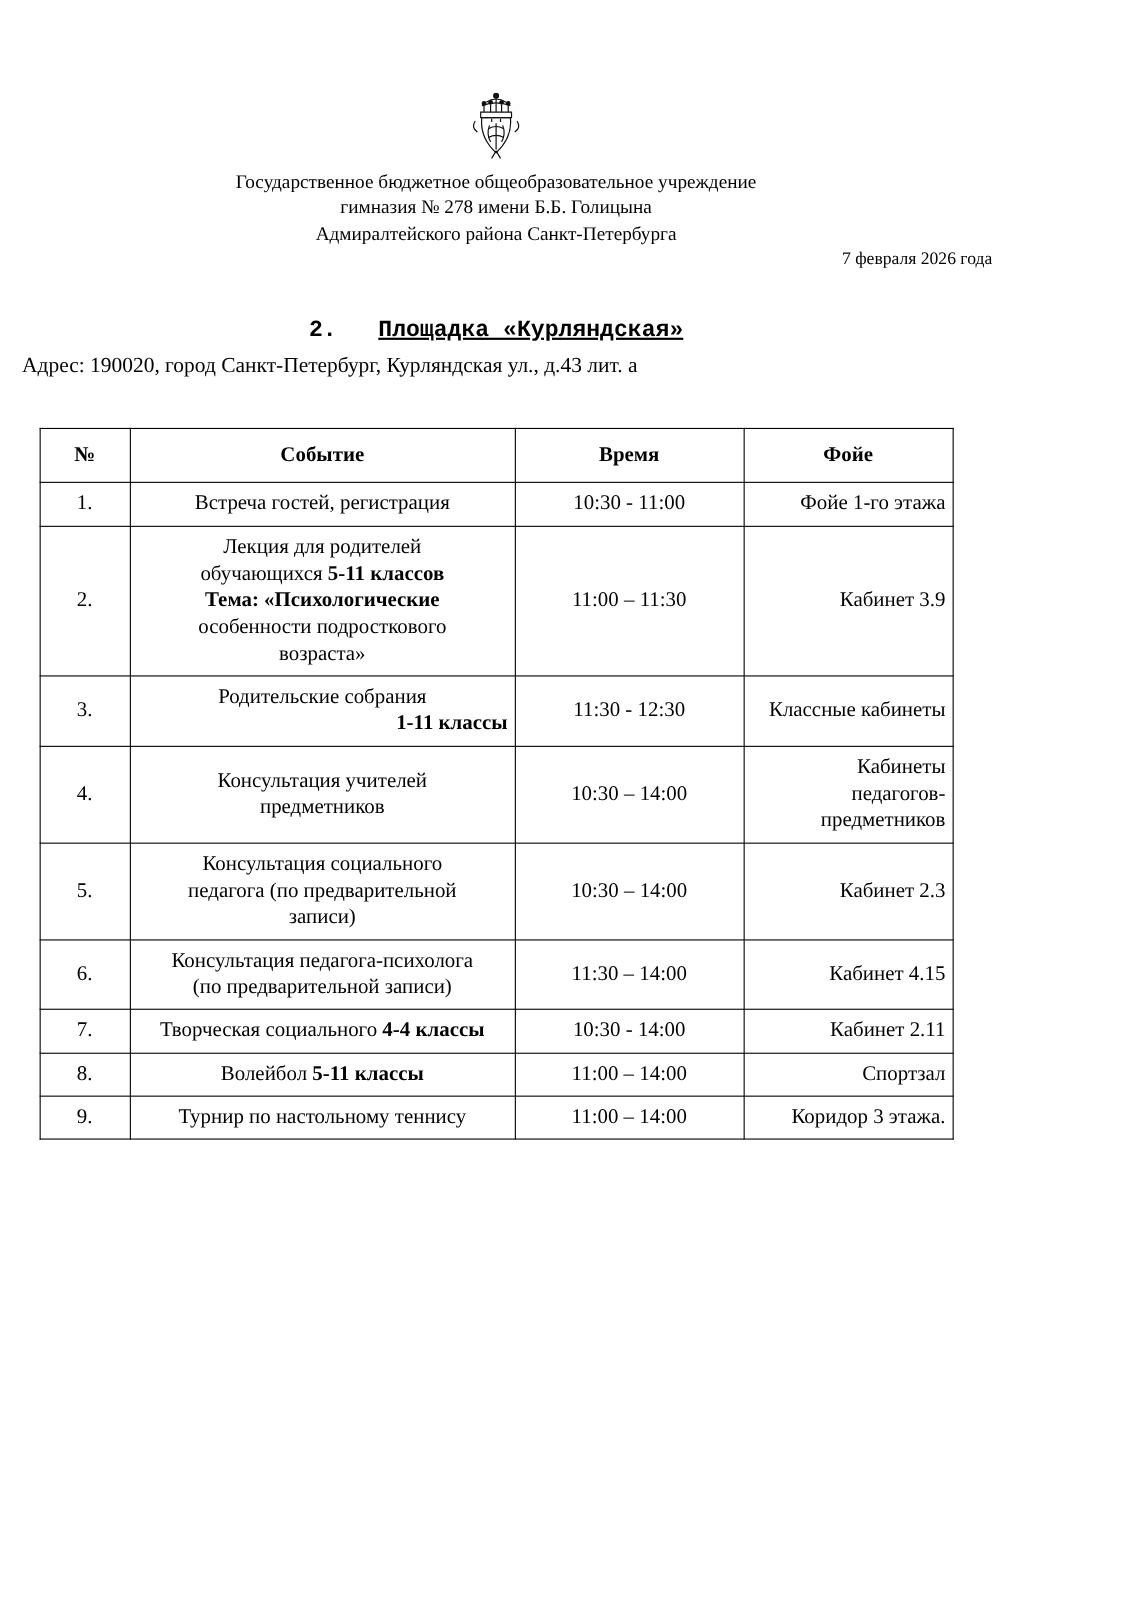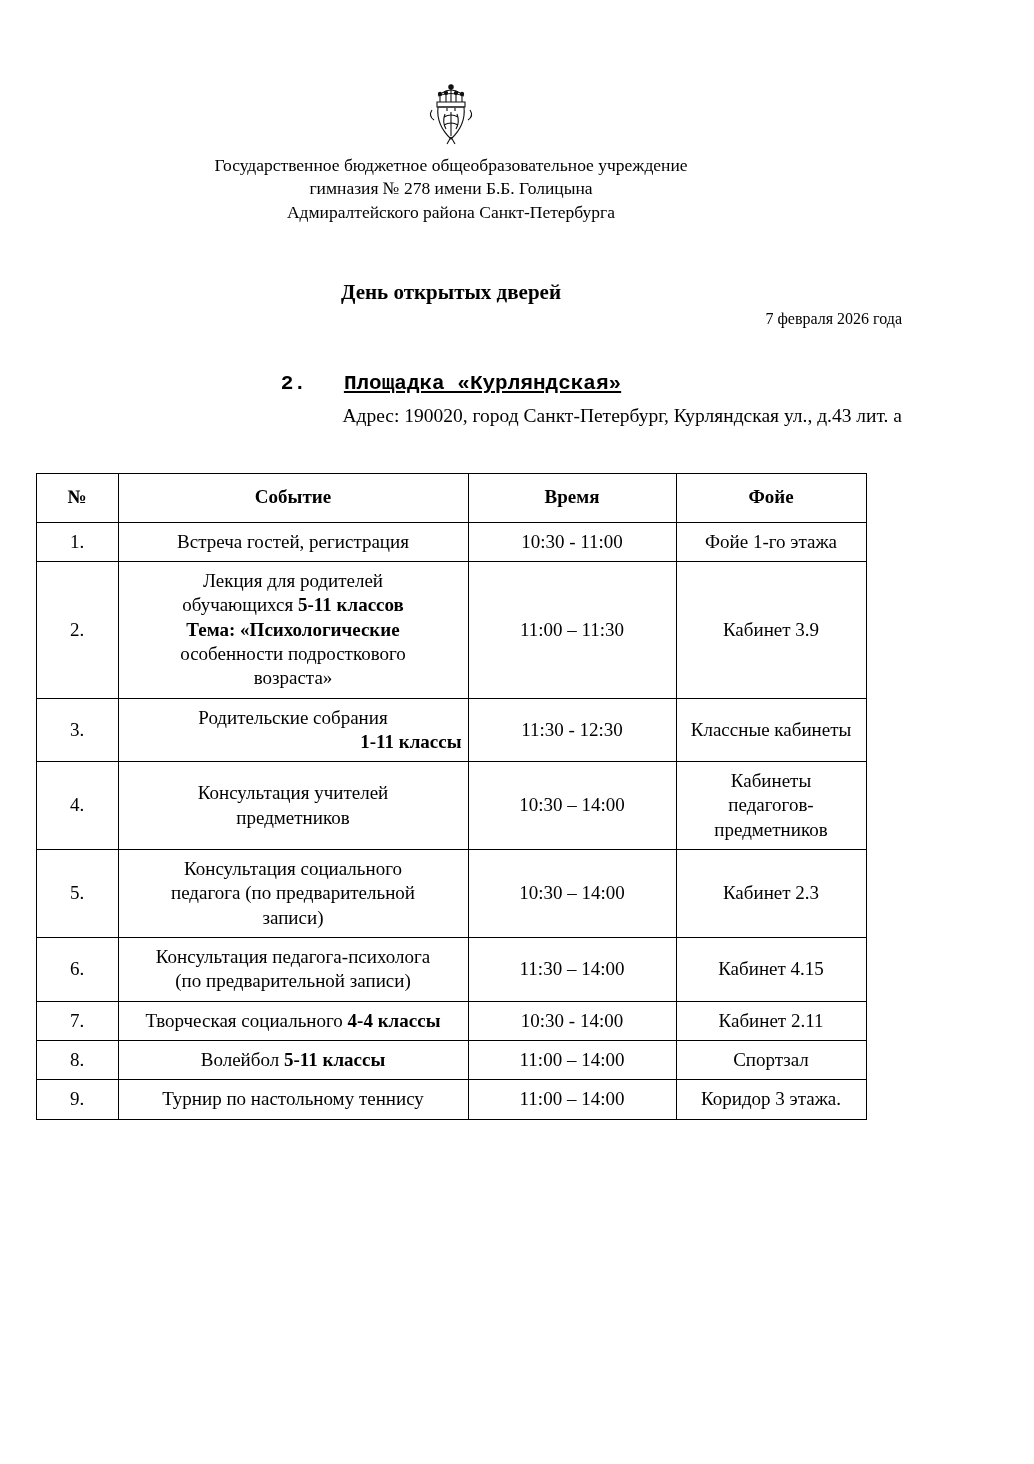--- a/index.html
+++ b/index.html
@@ -56,24 +56,25 @@
     font-size: 21px;
     font-weight: bold;
     margin-top: 40px;
     line-height: 1.3;
     font-family: Liberation Mono, monospace;
   }
   .venue-line .venue-num { text-decoration: none; }
   .venue-line .venue-name { text-decoration: underline; }
 
   .address-line {
-    text-align: right;
+    text-align: left;
     font-size: 19.5px;
     margin-top: 6px;
     line-height: 1.3;
+    padding-left: 20px;
   }
 
   table.schedule {
     border-collapse: collapse;
     margin: 44px auto 0 auto;
     width: 830px;
     table-layout: fixed;
   }
   table.schedule th, table.schedule td {
     border: 1px solid #000000;
@@ -88,21 +89,21 @@
     height: 34px;
   }
   col.c-num { width: 82px; }
   col.c-event { width: 350px; }
   col.c-time { width: 208px; }
   col.c-place { width: 190px; }
 
   td.num { text-align: center; vertical-align: top; padding-top: 9px; }
   td.event { text-align: center; }
   td.time { text-align: center; }
-  td.place { text-align: center; vertical-align: top; padding-left: 10px; padding-top: 9px; }
+  td.place { text-align: right; vertical-align: top; padding-left: 10px; padding-top: 9px; }
 
   .b { font-weight: bold; text-align: right; }
 </style>
 </head>
 <body>
 
 <div class="page">
 
   <div class="emblem">
     <span>
@@ -132,21 +133,20 @@
       </svg>
     </span>
   </div>
 
   <div class="org-header">
     <div>Государственное бюджетное общеобразовательное учреждение</div>
     <div>гимназия № 278 имени Б.Б. Голицына</div>
     <div>Адмиралтейского района Санкт-Петербурга</div>
   </div>
 
-  <div class="doc-title">День открытых дверей</div>
   <div class="doc-date">7 февраля 2026 года</div>
 
   <div class="venue-line">
     <span class="venue-num">2.</span>
     <span>&nbsp; </span><span class="venue-name">Площадка «Курляндская»</span>
   </div>
   <div class="address-line">Адрес: 190020, город Санкт-Петербург, Курляндская ул., д.43 лит. а</div>
 
   <table class="schedule">
     <colgroup>

